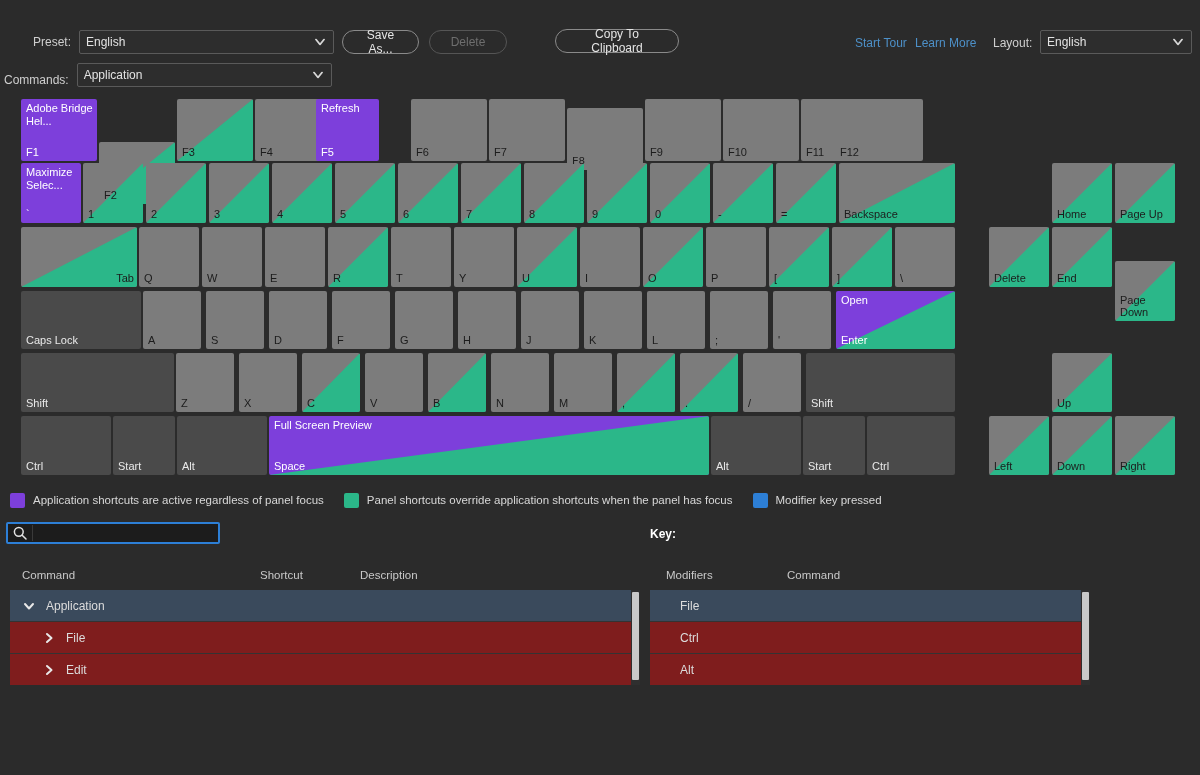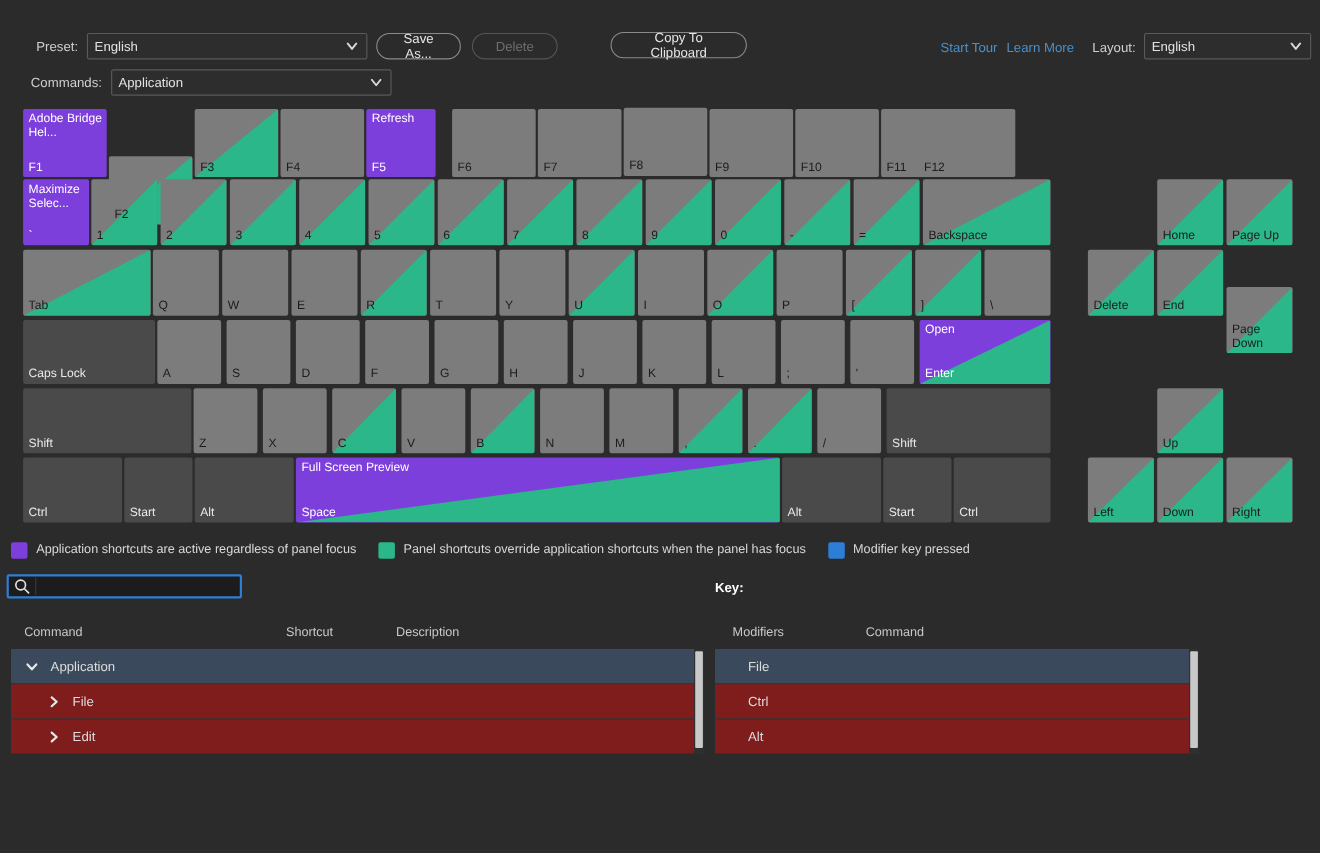--- a/index.html
+++ b/index.html
@@ -10,21 +10,21 @@
     color: #d4d4d4;
     overflow: hidden;
   }
   .app { position: relative; width: 1200px; height: 775px; }
 
   
   .toolbar { position: absolute; left: 0; top: 0; width: 1200px; height: 92px; }
   .lbl { font-size: 12px; color: #cfcfcf; }
 
   .row-preset { position: absolute; left: 33px; top: 30px; display: flex; align-items: center; }
-  .row-cmds   { position: absolute; left: 28px; top: 63px; display: flex; align-items: center; }
+  .row-cmds   { position: absolute; left: 4px; top: 63px; display: flex; align-items: flex-end; }
 
   .field-label { font-size: 12px; color: #cfcfcf; margin-right: 8px; }
 
   .select {
     position: relative; width: 255px; height: 24px;
     background: #2d2d2d; border: 1px solid #5a5a5a; border-radius: 2px;
     display: flex; align-items: center; padding: 0 6px;
     font-size: 12px; color: #e2e2e2;
   }
   .select .chev {
@@ -185,31 +185,31 @@
       </div>
       <div class="key" style="left: 177px; top: 99px; width: 76px; height: 62px;">
         <svg class="tri" viewBox="0 0 76 62" preserveAspectRatio="none" width="76" height="62">
           <path d="M0 62 L76 0 L76 62 Z" fill="#2bb789"></path>
         </svg>
         <div class="lab">F3</div>
       </div>
       <div class="key" style="left: 255px; top: 99px; width: 76px; height: 62px;">
         <div class="lab">F4</div>
       </div>
-      <div class="key app" style="left: 333px; top: 99px; width: 63px; height: 62px;">
+      <div class="key app" style="left: 316px; top: 99px; width: 63px; height: 62px;">
         <div class="cmd">Refresh</div>
         <div class="lab">F5</div>
       </div>
       <div class="key" style="left: 411px; top: 99px; width: 76px; height: 62px;">
         <div class="lab">F6</div>
       </div>
       <div class="key" style="left: 489px; top: 99px; width: 76px; height: 62px;">
         <div class="lab">F7</div>
       </div>
-      <div class="key" style="left: 567px; top: 98px; width: 76px; height: 62px;">
+      <div class="key" style="left: 567px; top: 108px; width: 76px; height: 62px; font-family: Liberation Mono, monospace;">
         <div class="lab">F8</div>
       </div>
       <div class="key" style="left: 645px; top: 99px; width: 76px; height: 62px;">
         <div class="lab">F9</div>
       </div>
       <div class="key" style="left: 723px; top: 99px; width: 76px; height: 62px;">
         <div class="lab">F10</div>
       </div>
       <div class="key" style="left: 801px; top: 99px; width: 76px; height: 62px;">
         <div class="lab">F11</div>
@@ -292,21 +292,21 @@
           <path d="M0 60 L60 0 L60 60 Z" fill="#2bb789"></path>
         </svg>
         <div class="lab">=</div>
       </div>
       <div class="key" style="left: 839px; top: 163px; width: 116px; height: 60px;">
         <svg class="tri" viewBox="0 0 116 60" preserveAspectRatio="none" width="116" height="60">
           <path d="M0 60 L116 0 L116 60 Z" fill="#2bb789"></path>
         </svg>
         <div class="lab">Backspace</div>
       </div>
-      <div class="key" style="left: 21px; top: 227px; width: 116px; height: 60px;">
+      <div class="key" style="left: 21px; top: 227px; width: 116px; height: 60px; text-align: right;">
         <svg class="tri" viewBox="0 0 116 60" preserveAspectRatio="none" width="116" height="60">
           <path d="M0 60 L116 0 L116 60 Z" fill="#2bb789"></path>
         </svg>
         <div class="lab">Tab</div>
       </div>
       <div class="key" style="left: 139px; top: 227px; width: 60px; height: 60px;">
         <div class="lab">Q</div>
       </div>
       <div class="key" style="left: 202px; top: 227px; width: 60px; height: 60px;">
         <div class="lab">W</div>

